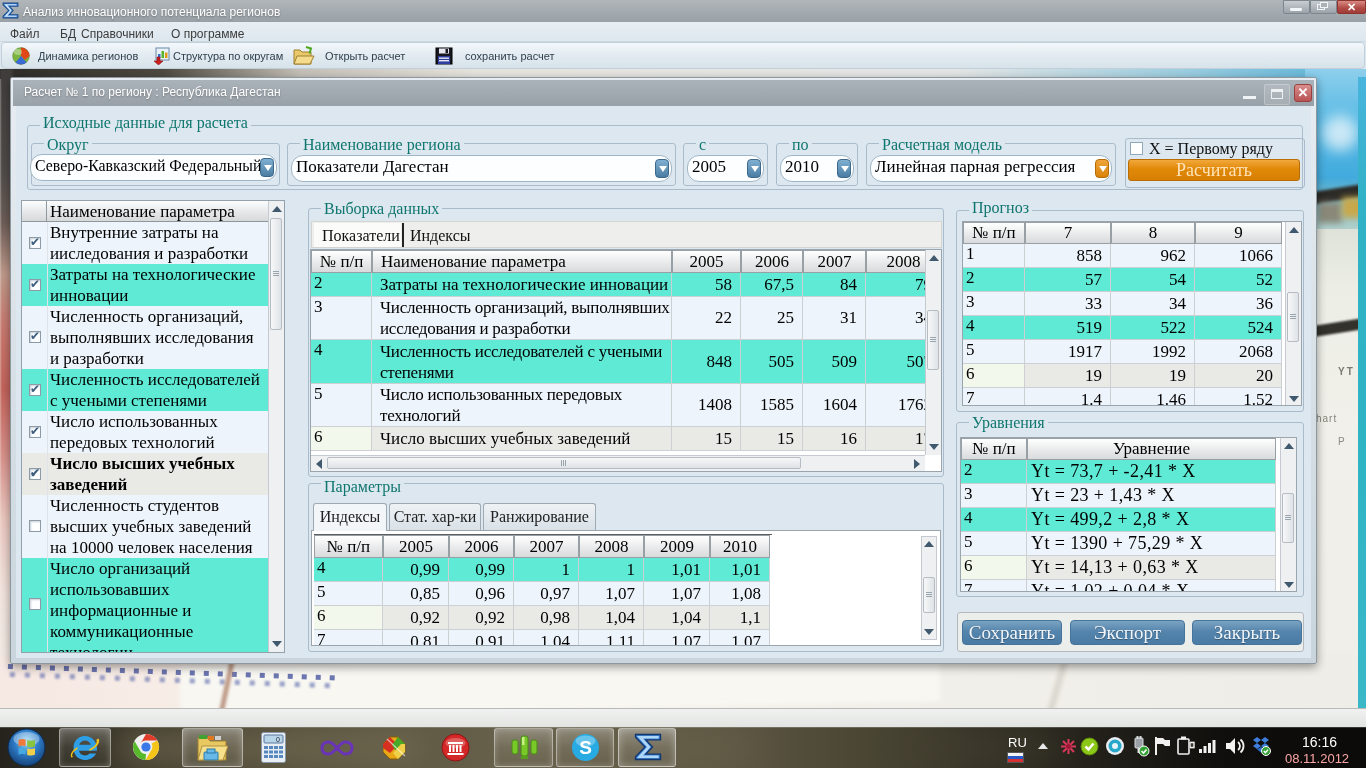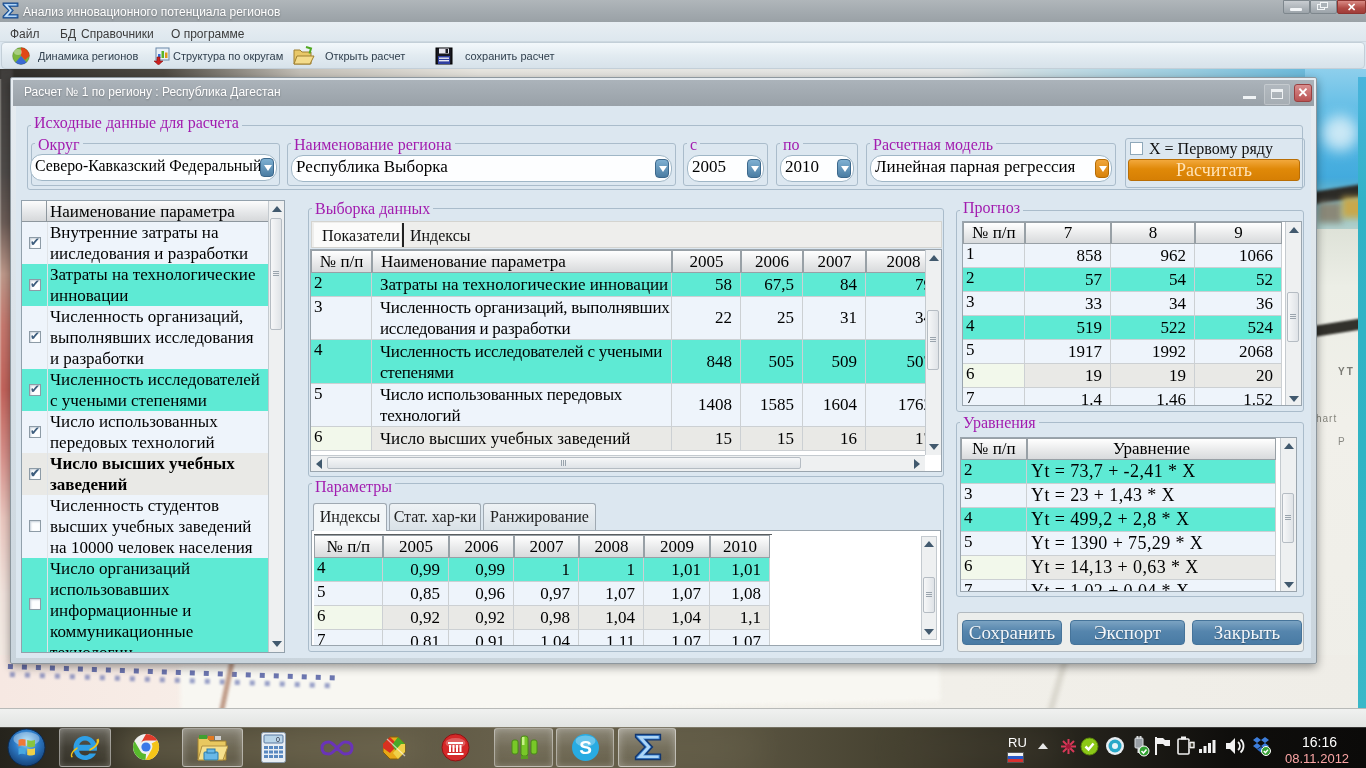--- a/index.html
+++ b/index.html
@@ -24,22 +24,22 @@
 
 #win { left:10px; top:77px; width:1307px; height:587px;
   background:linear-gradient(#e7edf2,#c9d4dc); border:1px solid #8d979e; border-radius:2px;
   box-shadow:0 3px 10px rgba(0,0,0,.4); }
 #wtitle { position:absolute; left:2px; top:2px; width:1301px; height:26px;
   background:linear-gradient(#abb3ba,#99a1a8); }
 #wtitletxt { position:absolute; left:13px; top:7px; font-size:12px; color:#fff; text-shadow:0 1px 2px rgba(0,0,0,.3); }
 #wbody { position:absolute; left:5px; top:28px; width:1295px; height:552px; background:#dce7f0; }
 
 .grp { position:absolute; border:1px solid #aabccb; border-radius:3px; }
-.grpl { position:absolute; top:-13px; left:3px; background:#dce7f0; padding:0 3px;
-  font-family:"Liberation Serif",serif; font-size:16px; color:#a21caf; line-height:19px; white-space:nowrap; }
+.grpl { position:absolute; top:-13px; left:12px; background:#dce7f0; padding:0 3px;
+  font-family:"Liberation Serif",serif; font-size:16px; color:#0f766e; line-height:19px; white-space:nowrap; }
 
 .combo { position:absolute; background:#fdfeff; border:1px solid #9fb6c6; border-radius:12px; }
 .combo .ct { position:absolute; left:4px; top:1px; font-family:"Liberation Serif",serif; font-size:17px; color:#000; white-space:nowrap; overflow:hidden; }
 .cbtn { position:absolute; right:2px; top:3px; width:14px; bottom:3px; border-radius:4px;
   background:linear-gradient(#7fb0d2,#4b7da3); border:1px solid #3c688c; }
 .cbtn:after { content:""; position:absolute; left:2.5px; top:6px; border:4.5px solid transparent; border-top:6px solid #fff; }
 .cbtn.orange { background:linear-gradient(#f0a53a,#d8820a); border-color:#b56c05; }
 
 
 table.t { border-spacing:0; table-layout:fixed; font-family:"Liberation Serif",serif; font-size:17px; color:#000; }
@@ -194,21 +194,21 @@
   </div>
 <div class="combo" style="left:30px;top:154px;width:247px;height:27px;">
     <div class="ct" style="transform:scaleX(.93);transform-origin:0 0;">Северо-Кавказский Федеральный</div>
     <div class="cbtn"></div>
   </div>
 
 <div class="grp" style="left:287px;top:143px;width:389px;height:43px;">
     <div class="grpl" style="top:-9px;">Наименование региона</div>
   </div>
 <div class="combo" style="left:291px;top:155px;width:381px;height:27px;">
-    <div class="ct">Республика Выборка</div>
+    <div class="ct">Показатели Дагестан</div>
     <div class="cbtn"></div>
   </div>
 
 <div class="grp" style="left:683px;top:143px;width:85px;height:43px;">
     <div class="grpl" style="top:-9px;">с</div>
   </div>
 <div class="combo" style="left:687px;top:155px;width:77px;height:27px;">
     <div class="ct">2005</div>
     <div class="cbtn"></div>
   </div>

